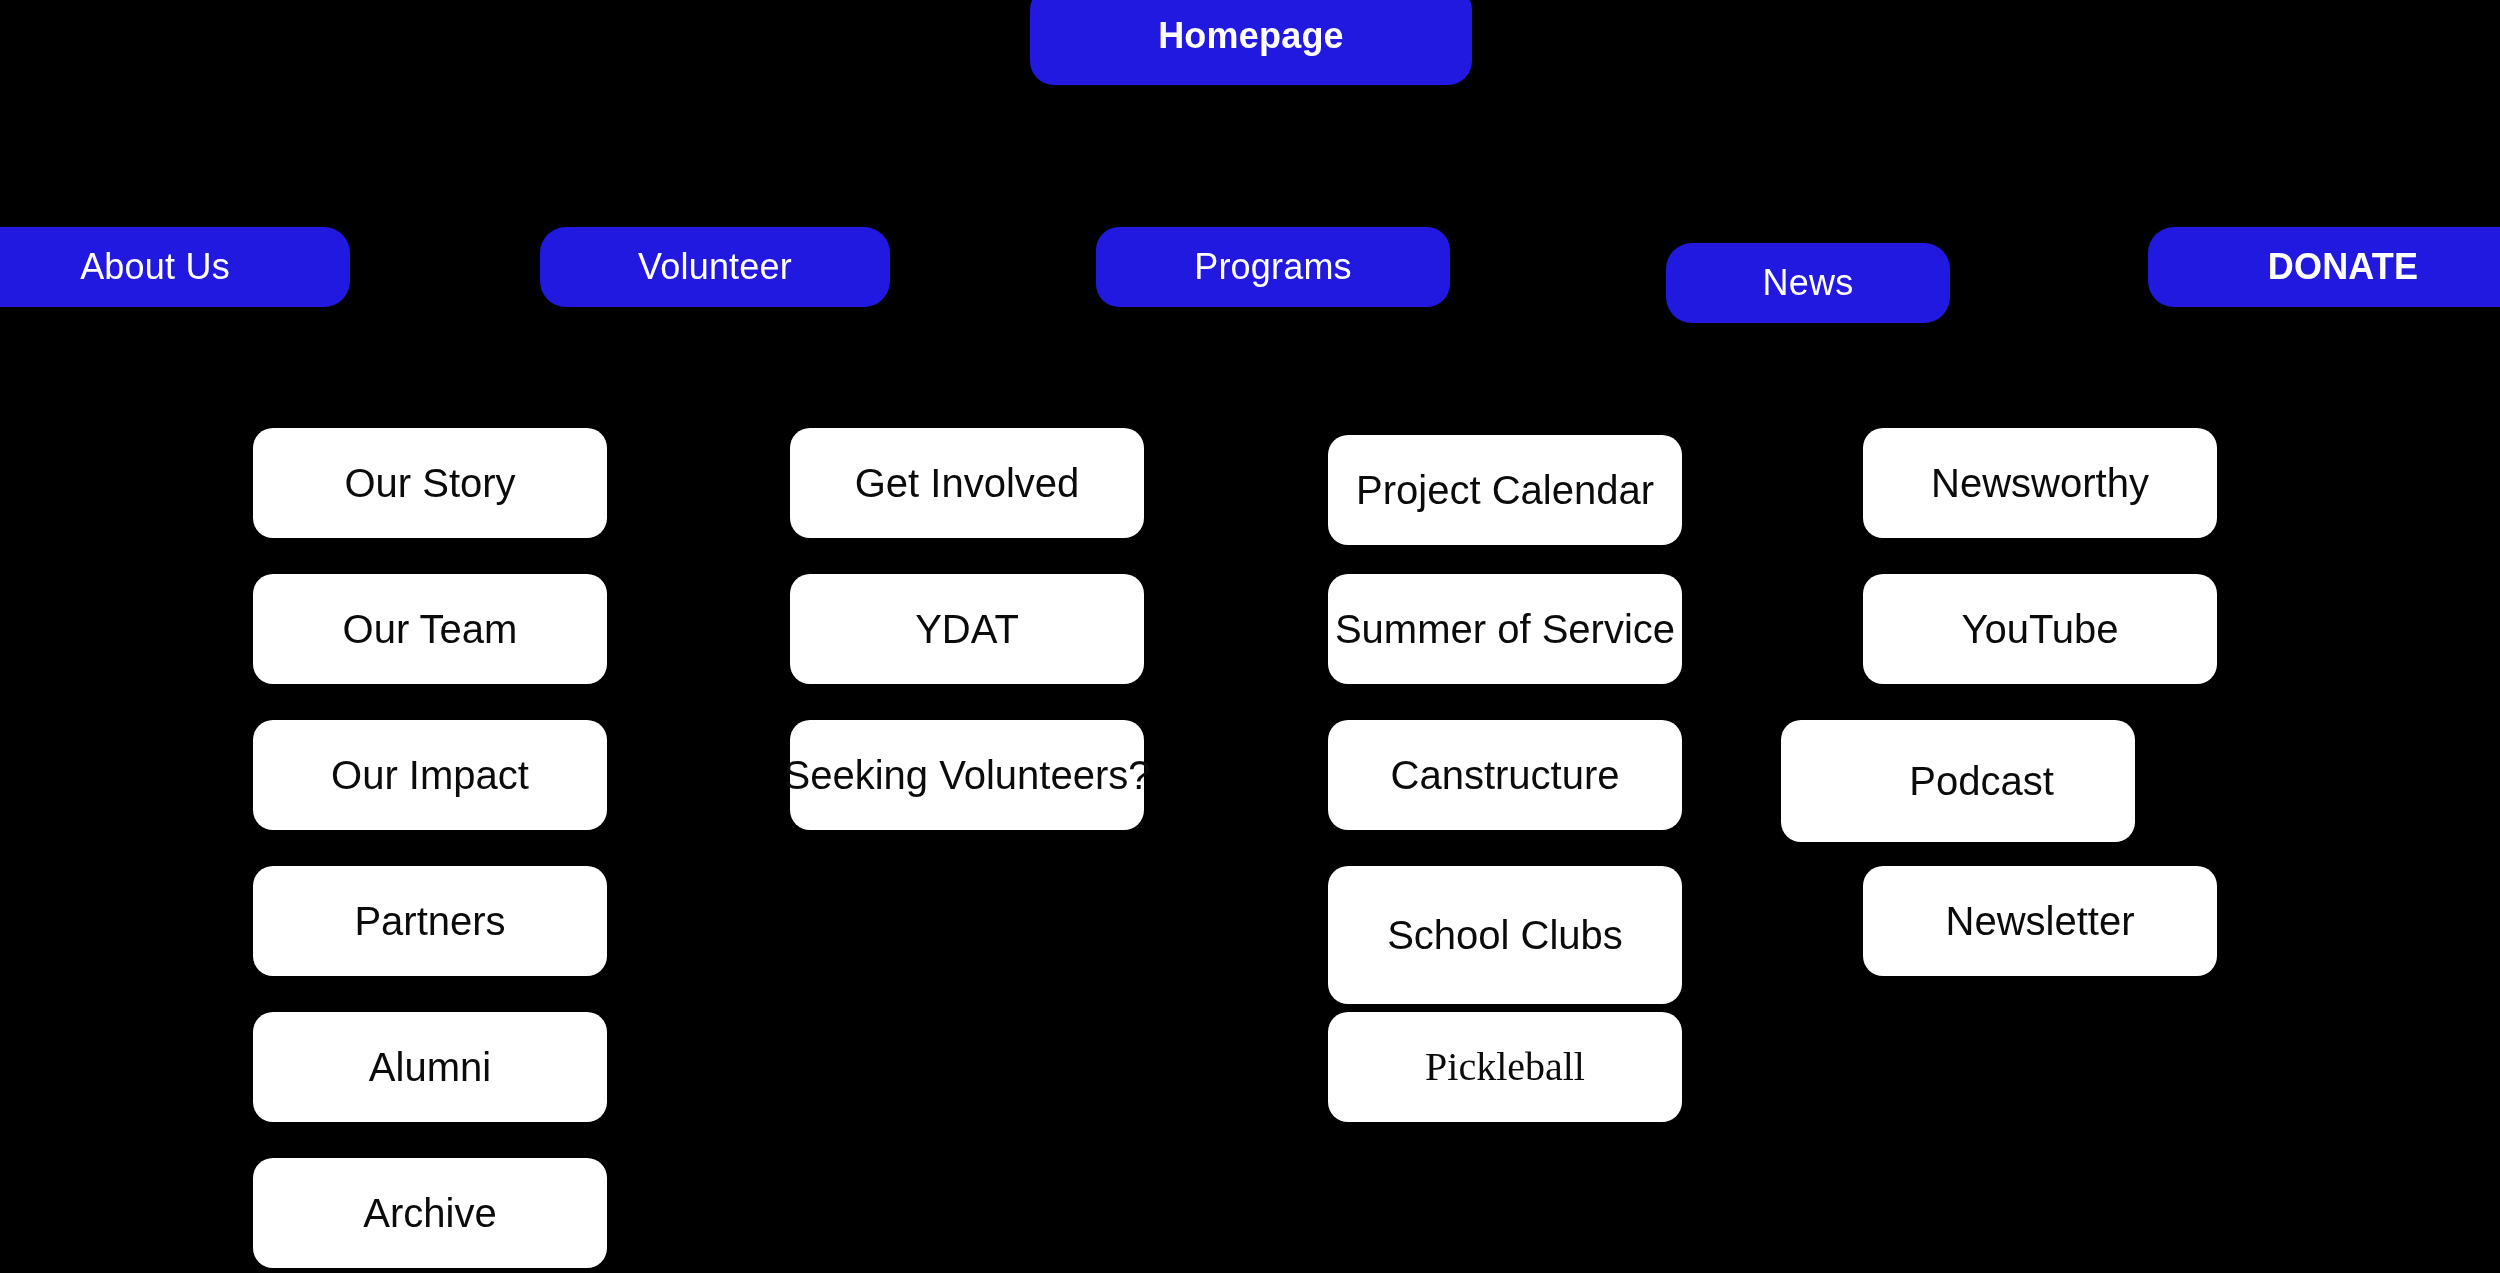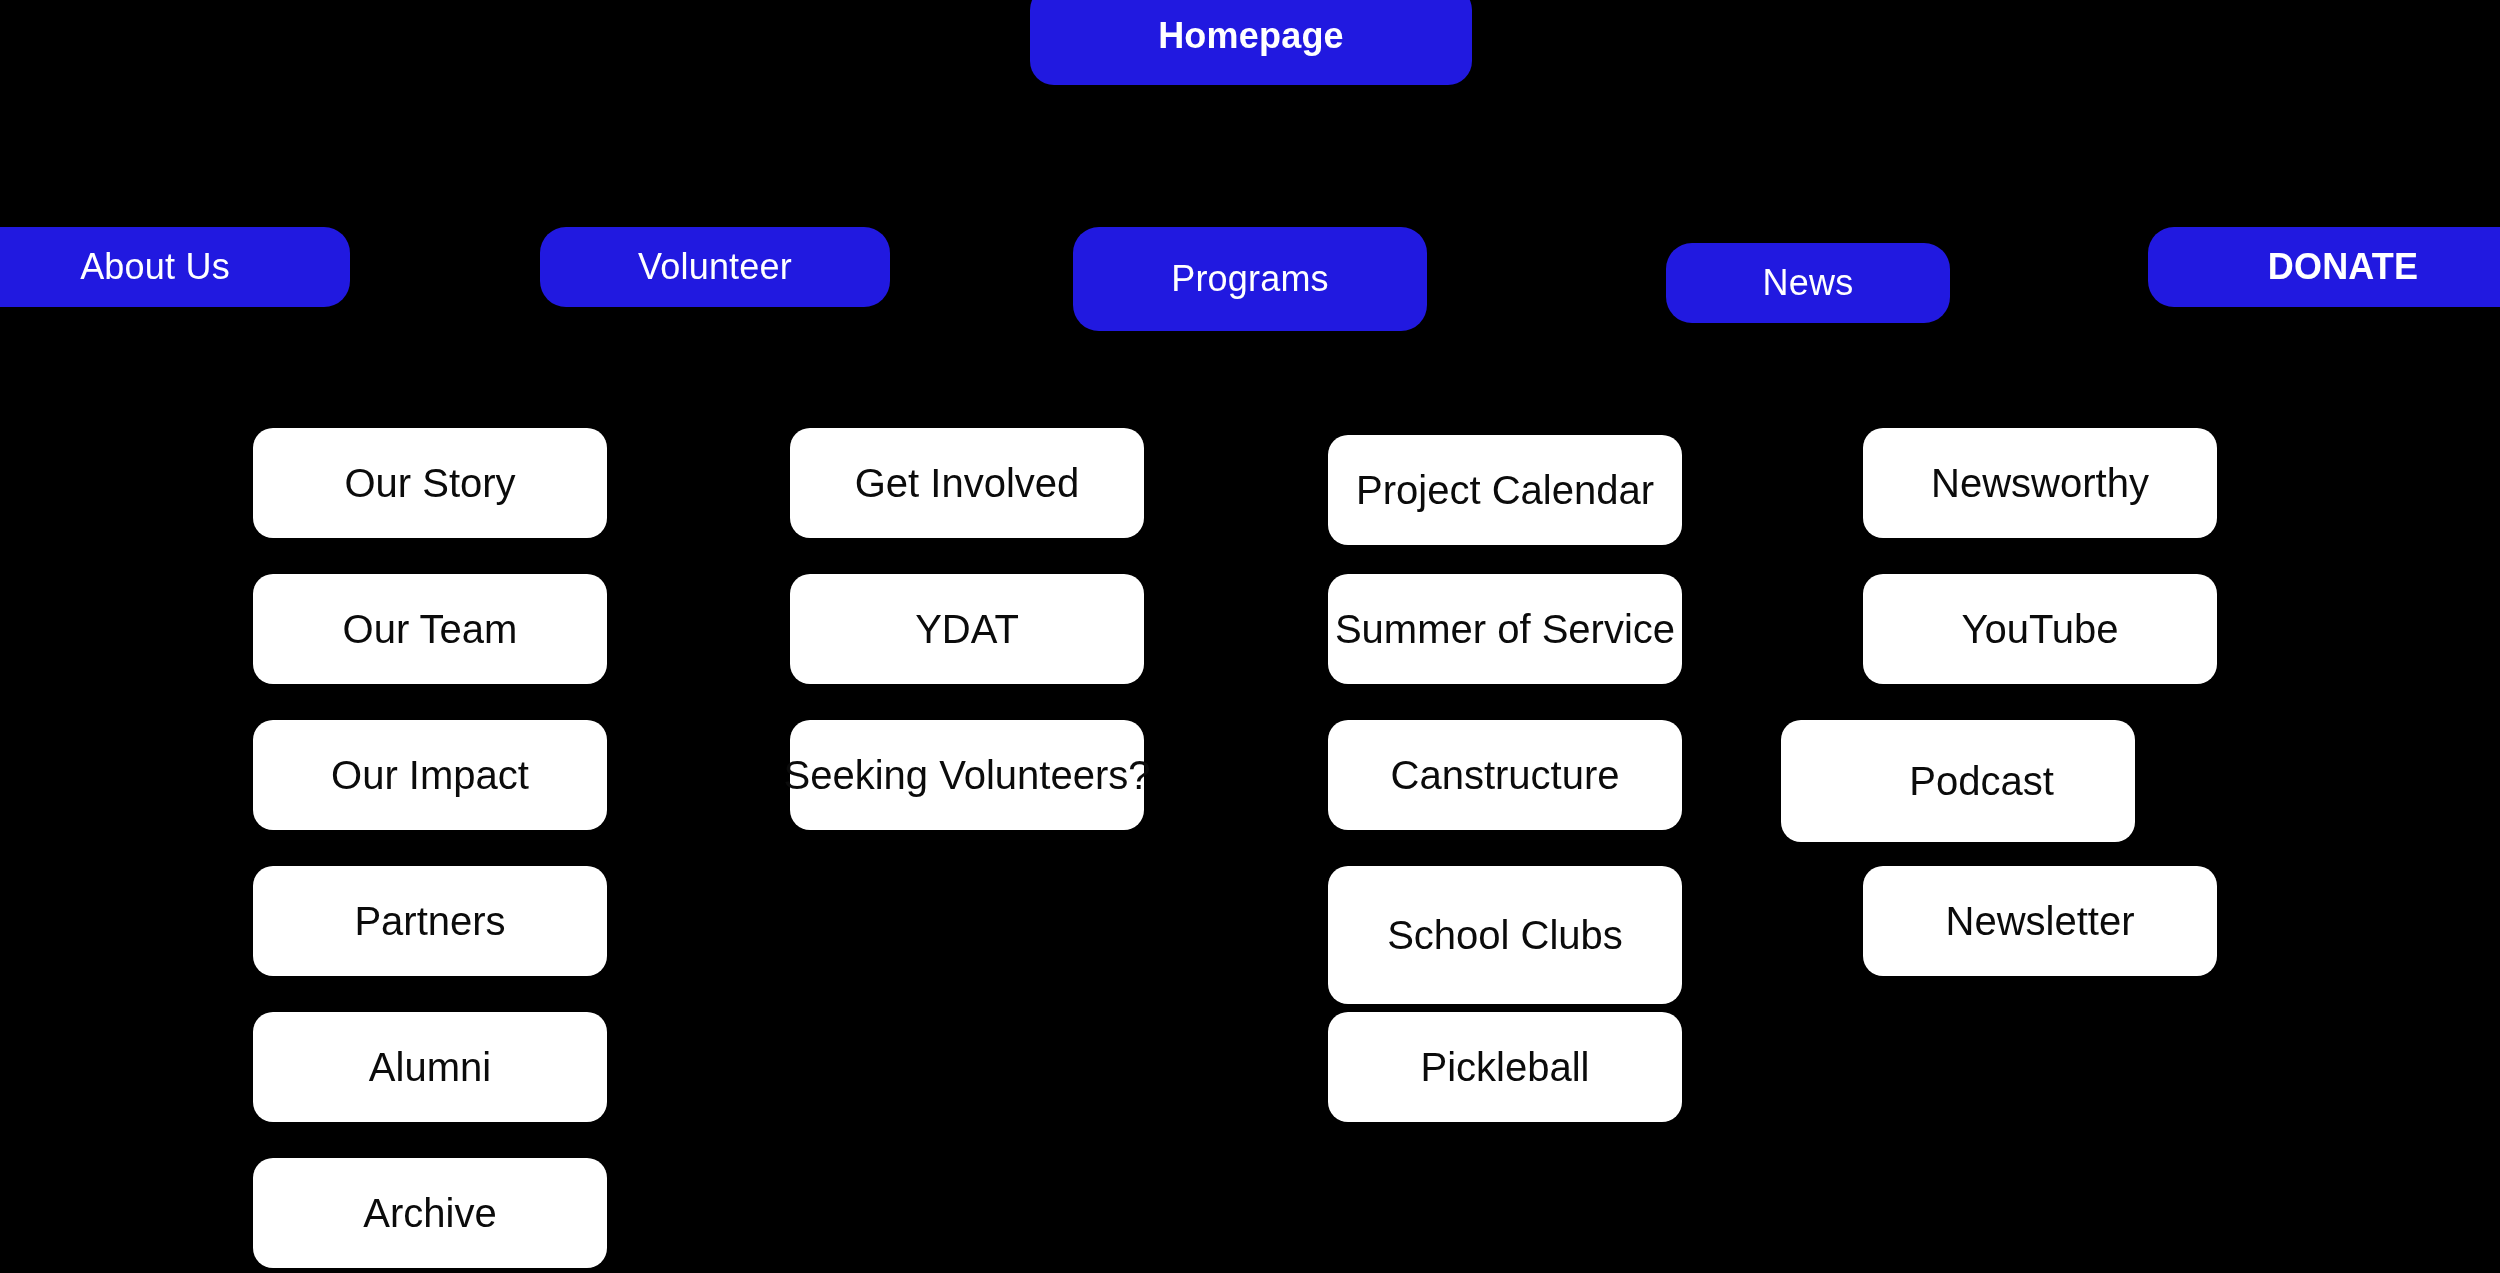--- a/index.html
+++ b/index.html
@@ -71,21 +71,21 @@
     <span class="node-label">Homepage</span>
   </div>
 
   <div id="nav-layer">
       <div class="node blue" style="left: -40px; top: 227px; width: 390px; height: 80px;">
         <span class="node-label">About Us</span>
       </div>
       <div class="node blue" style="left: 540px; top: 227px; width: 350px; height: 80px;">
         <span class="node-label">Volunteer</span>
       </div>
-      <div class="node blue" style="left: 1073px; top: 227px; width: 354px; height: 104px;">
+      <div class="node blue" style="left: 1096px; top: 227px; width: 354px; height: 80px; border-radius: 23px;">
         <span class="node-label">Programs</span>
       </div>
       <div class="node blue" style="left: 1666px; top: 227px; width: 284px; height: 80px; margin-top: 16px;">
         <span class="node-label">News</span>
       </div>
       <div class="node blue bold" style="left: 2148px; top: 227px; width: 390px; height: 80px;">
         <span class="node-label">DONATE</span>
       </div>
     </div>
 
@@ -122,21 +122,21 @@
       </div>
       <div class="node card" style="left: 1328px; top: 574px; width: 354px; height: 110px;">
         <span class="node-label">Summer of Service</span>
       </div>
       <div class="node card" style="left: 1328px; top: 720px; width: 354px; height: 110px;">
         <span class="node-label">Canstructure</span>
       </div>
       <div class="node card" style="left: 1328px; top: 866px; width: 354px; height: 138px;">
         <span class="node-label">School Clubs</span>
       </div>
-      <div class="node card" style="left: 1328px; top: 1012px; width: 354px; height: 110px;">
+      <div class="node card" style="left: 1328px; top: 1012px; width: 354px; height: 110px; font-family: Liberation Serif, serif;">
         <span class="node-label">Pickleball</span>
       </div>
       <div class="node card" style="left: 1863px; top: 428px; width: 354px; height: 110px;">
         <span class="node-label">Newsworthy</span>
       </div>
       <div class="node card" style="left: 1863px; top: 574px; width: 354px; height: 110px;">
         <span class="node-label">YouTube</span>
       </div>
       <div class="node card" style="left: 1781px; top: 720px; width: 354px; height: 122px; padding-left: 47px;">
         <span class="node-label">Podcast</span>

